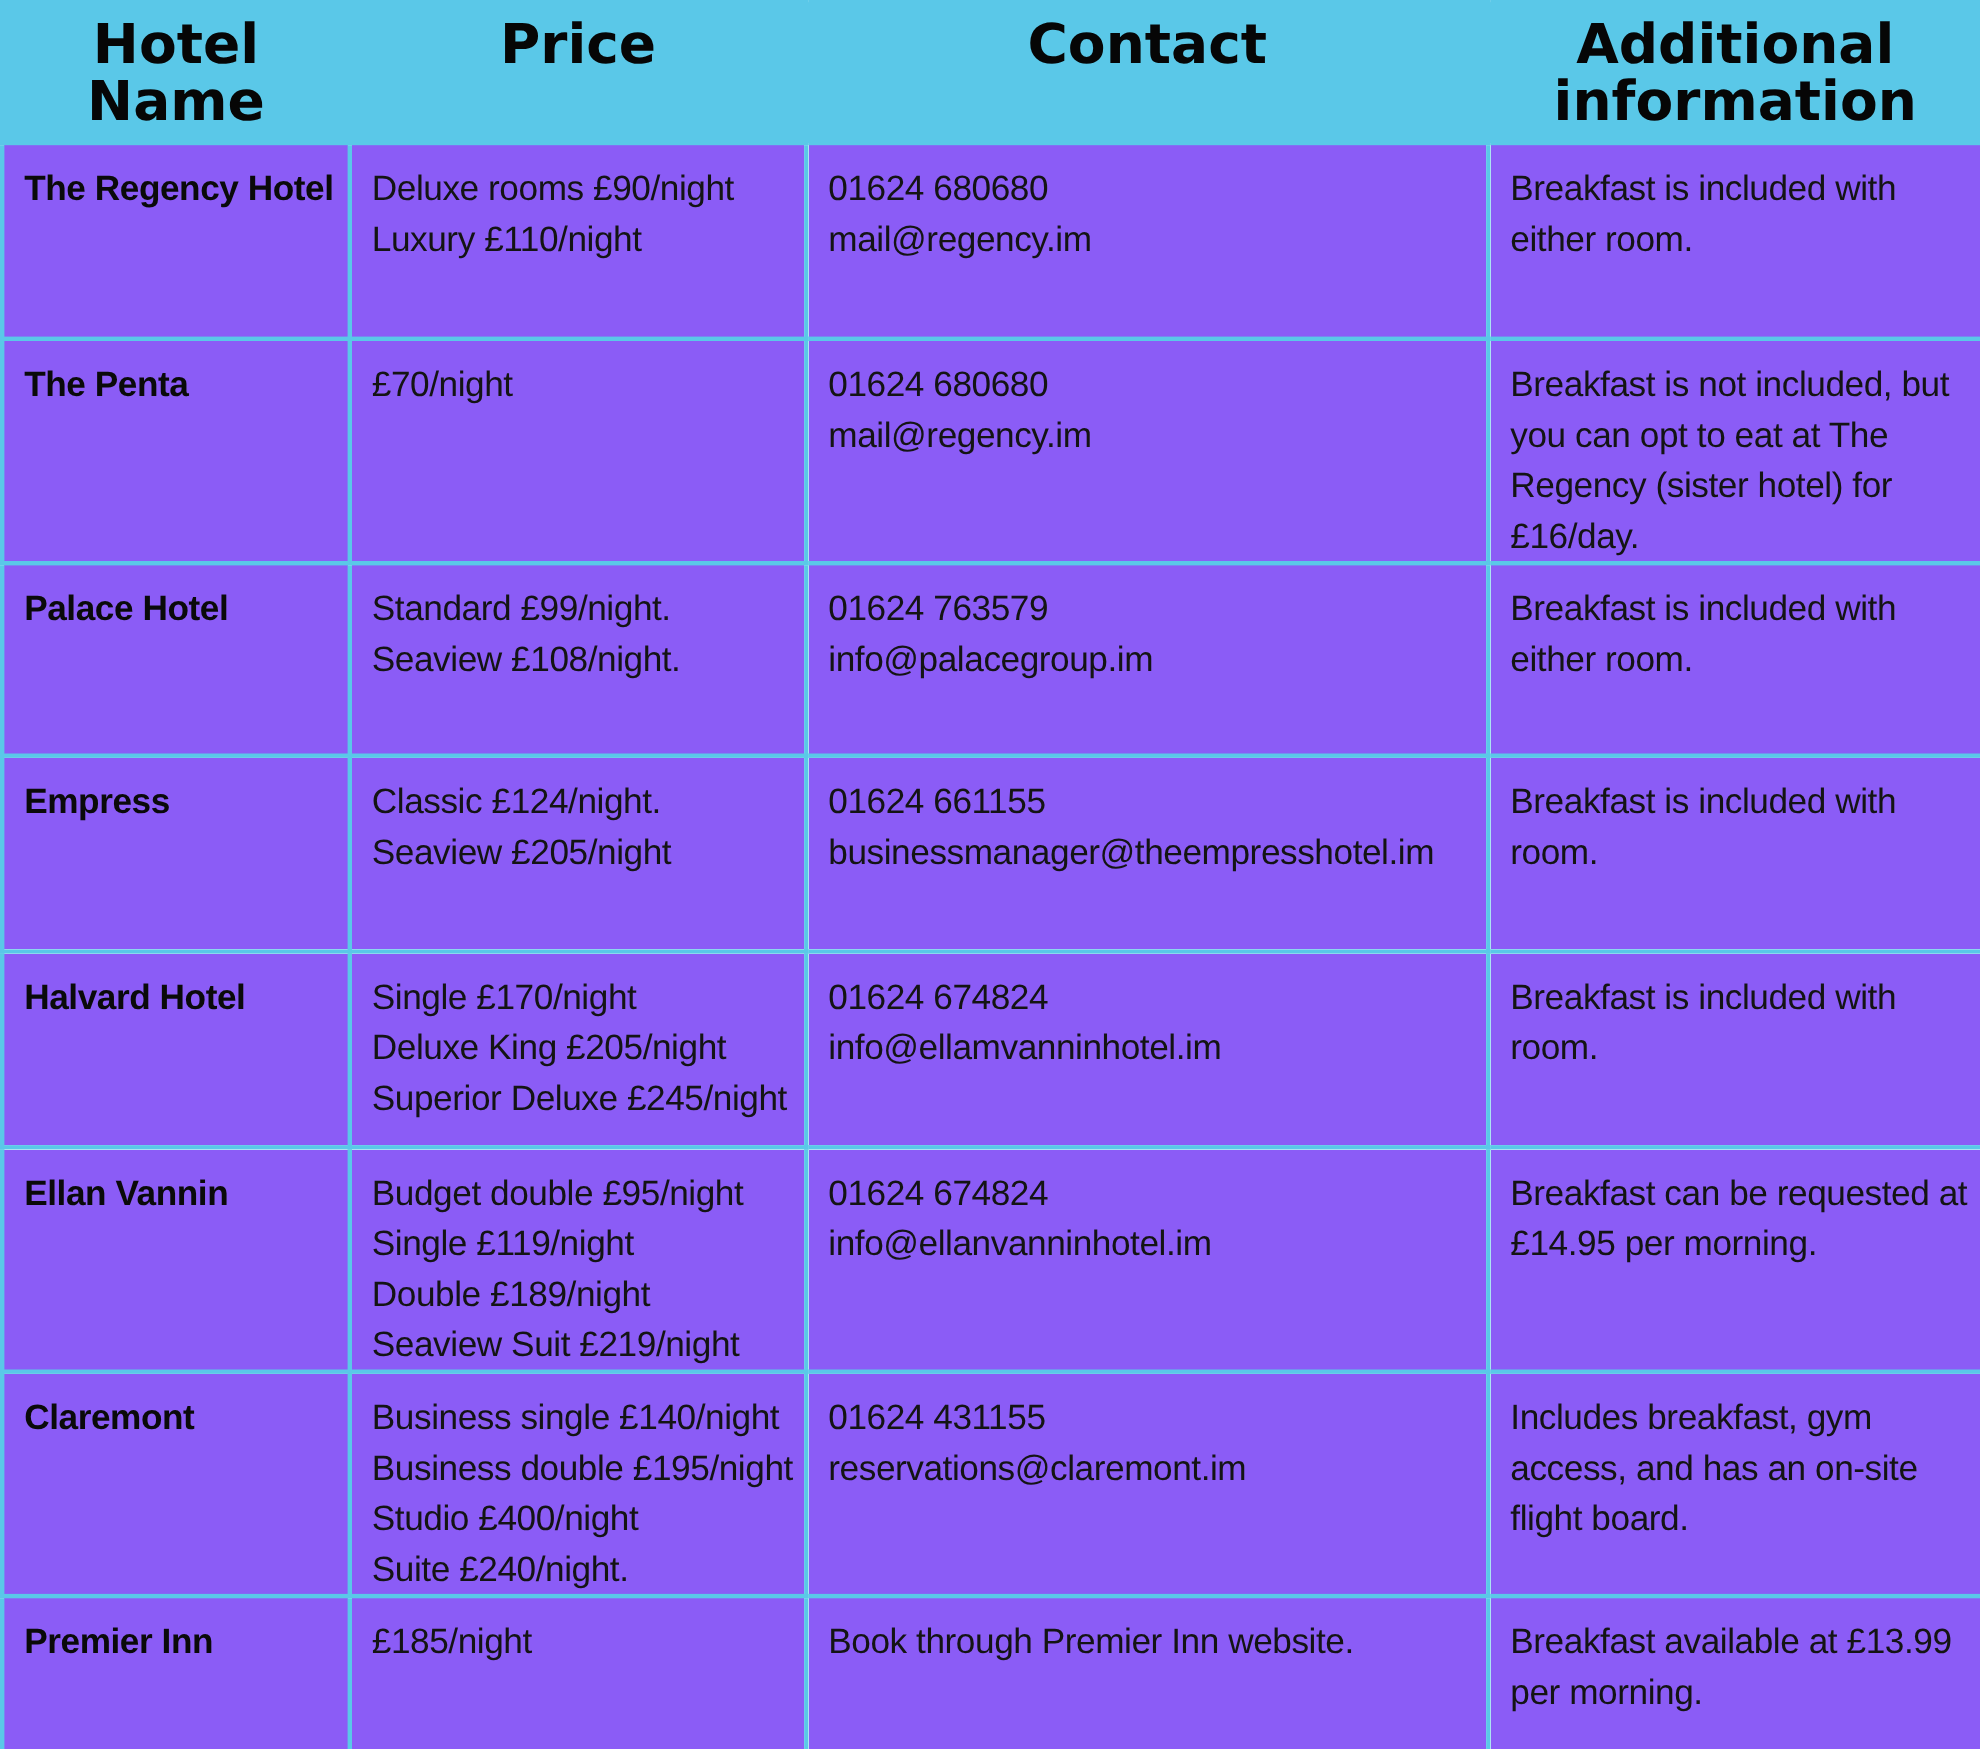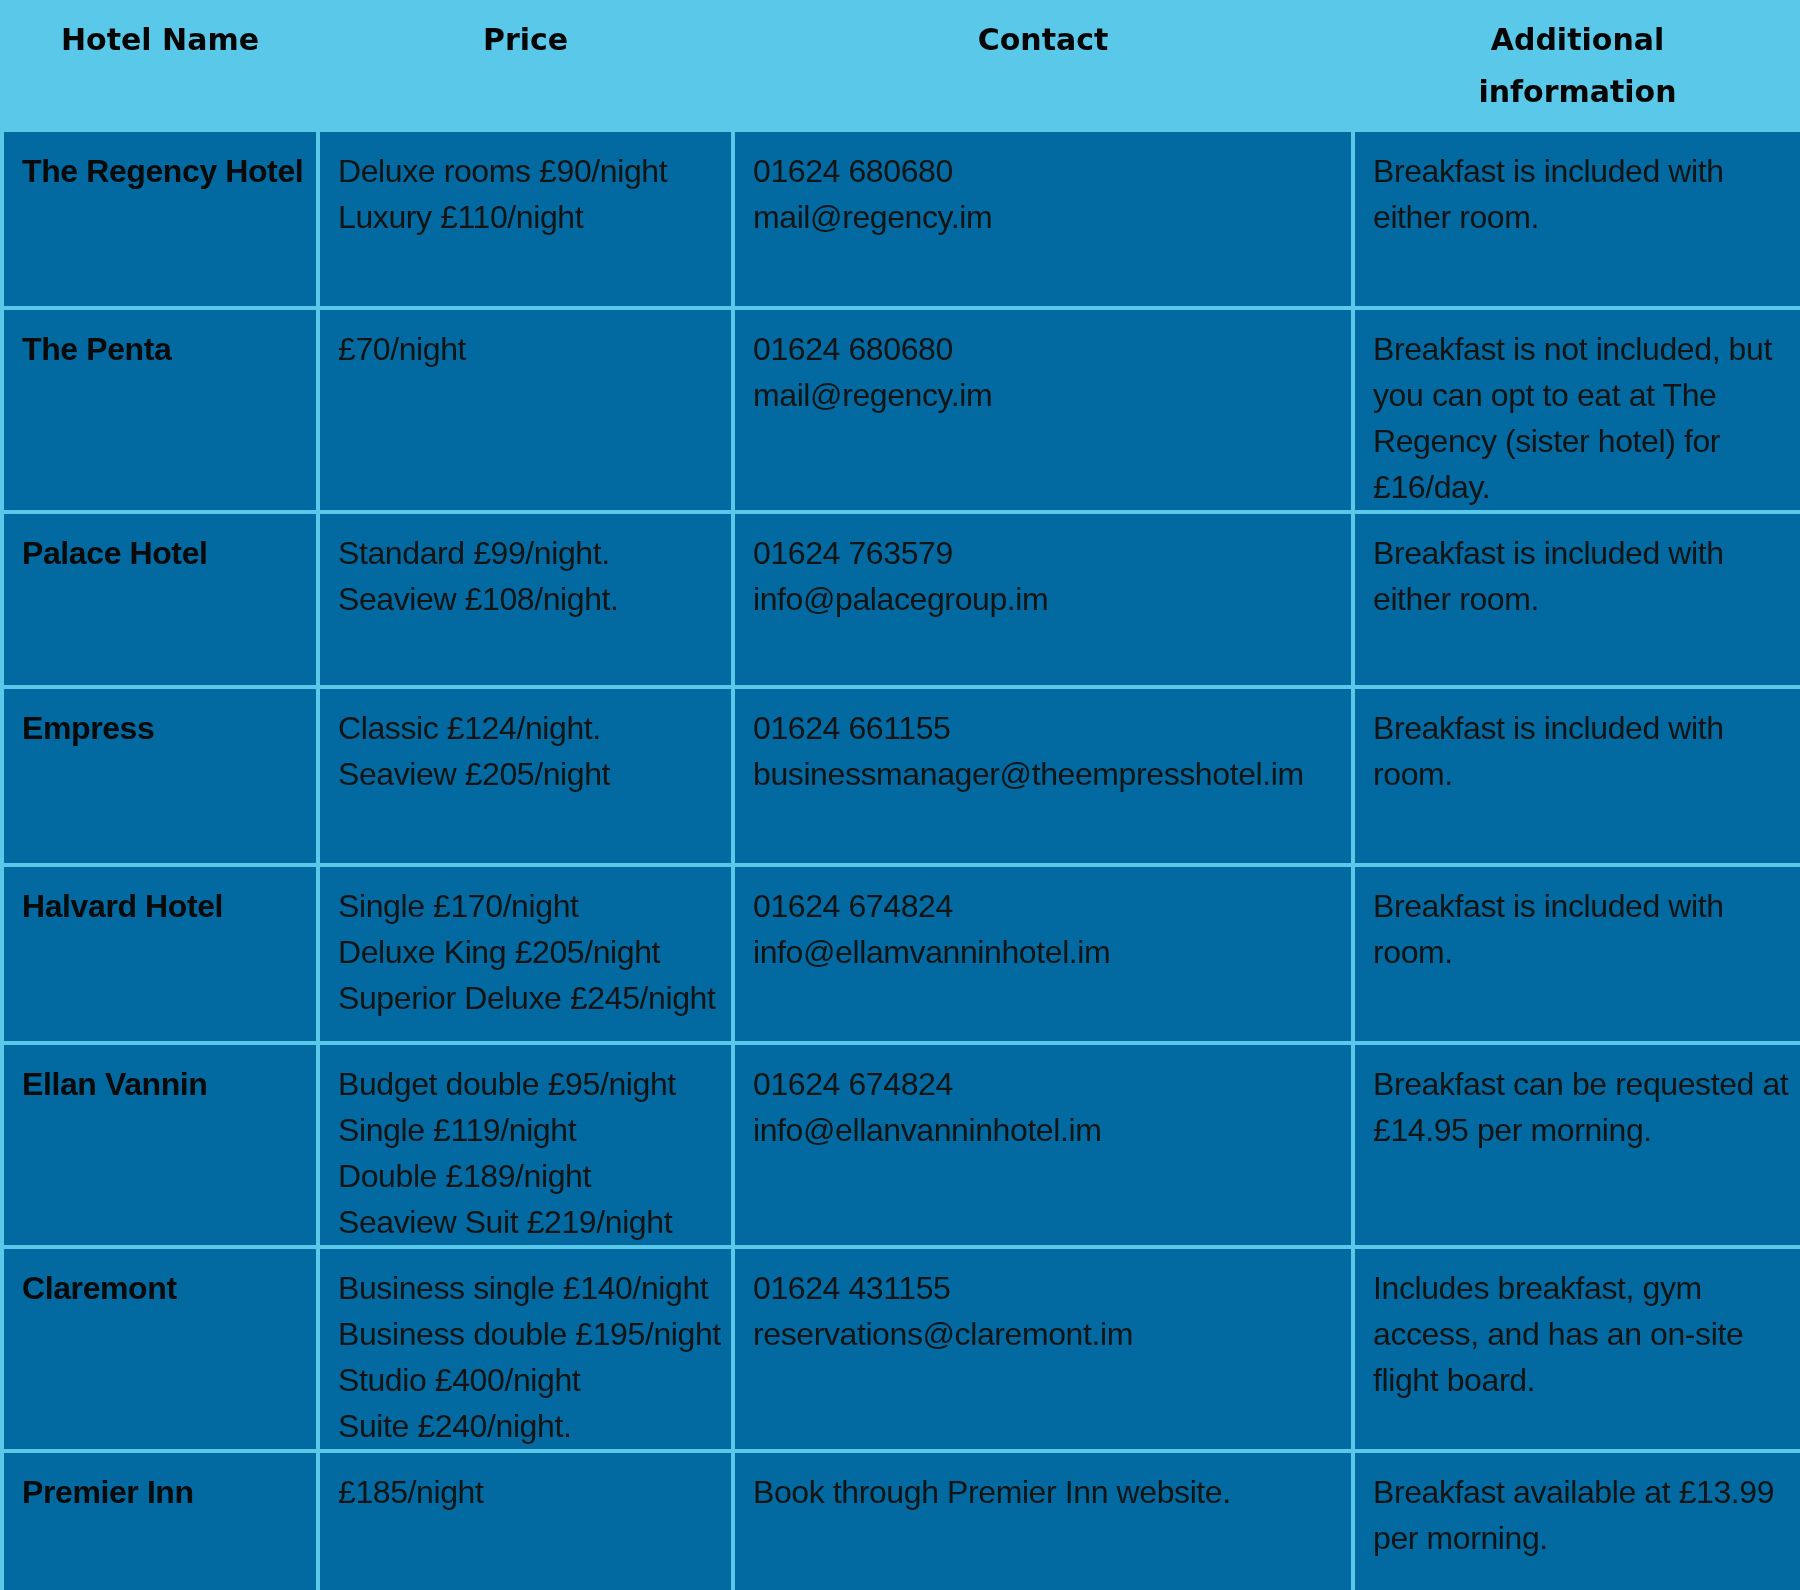--- a/index.html
+++ b/index.html
@@ -16,31 +16,31 @@
   table.hotel-table {
     border-collapse: collapse;
     table-layout: fixed;
     width: 1800px;
   }
   table.hotel-table th {
     background: #5AC8E8;
     border: 4px solid #5AC8E8;
     font-family: "DejaVu Sans", "Liberation Sans", sans-serif;
     font-weight: bold;
-    font-size: 30px;
+    font-size: 50px;
     line-height: 52px;
     color: #060606;
     text-align: center;
     vertical-align: top;
     padding: 10px 6px 0 6px;
     white-space: pre-line;
   }
   table.hotel-table td {
     border: 4px solid #5AC8E8;
-    background: #0369a1;
+    background: #8b5cf6;
     vertical-align: top;
     padding: 16px 8px 0 18px;
     font-size: 32px;
     line-height: 46px;
     letter-spacing: -0.4px;
     color: #141414;
     white-space: pre;
     overflow: hidden;
   }
   table.hotel-table td.name-cell {

